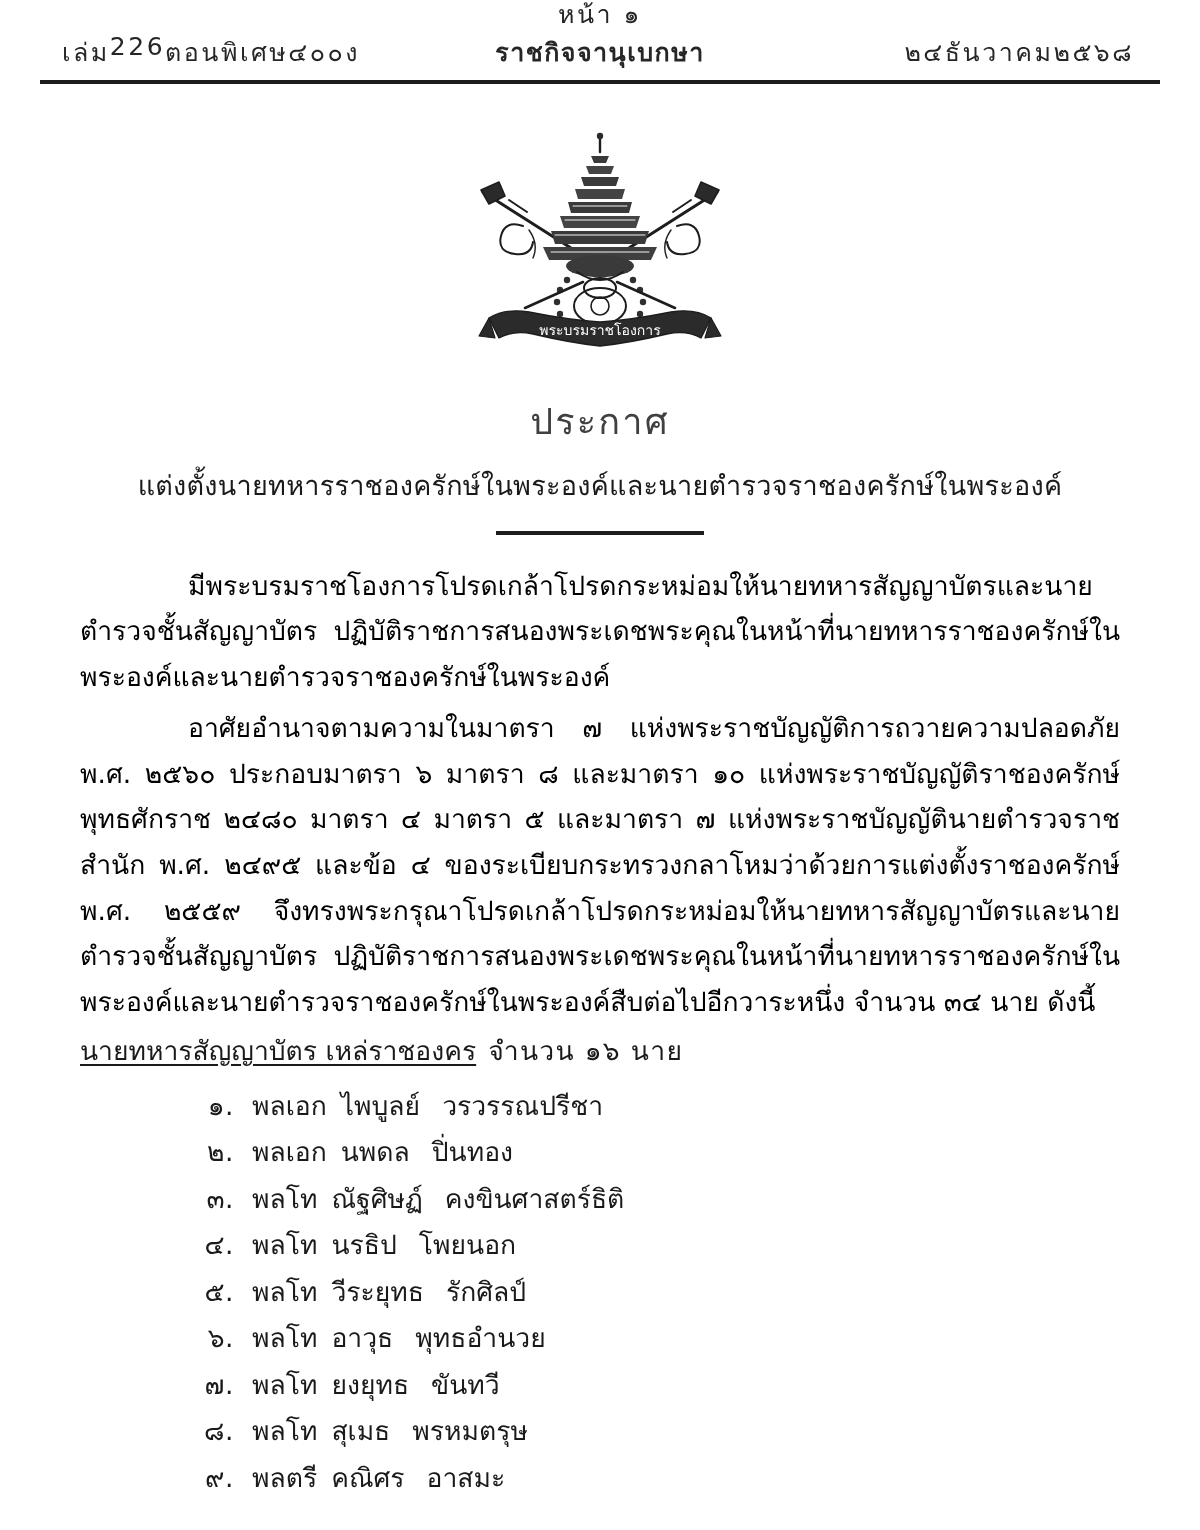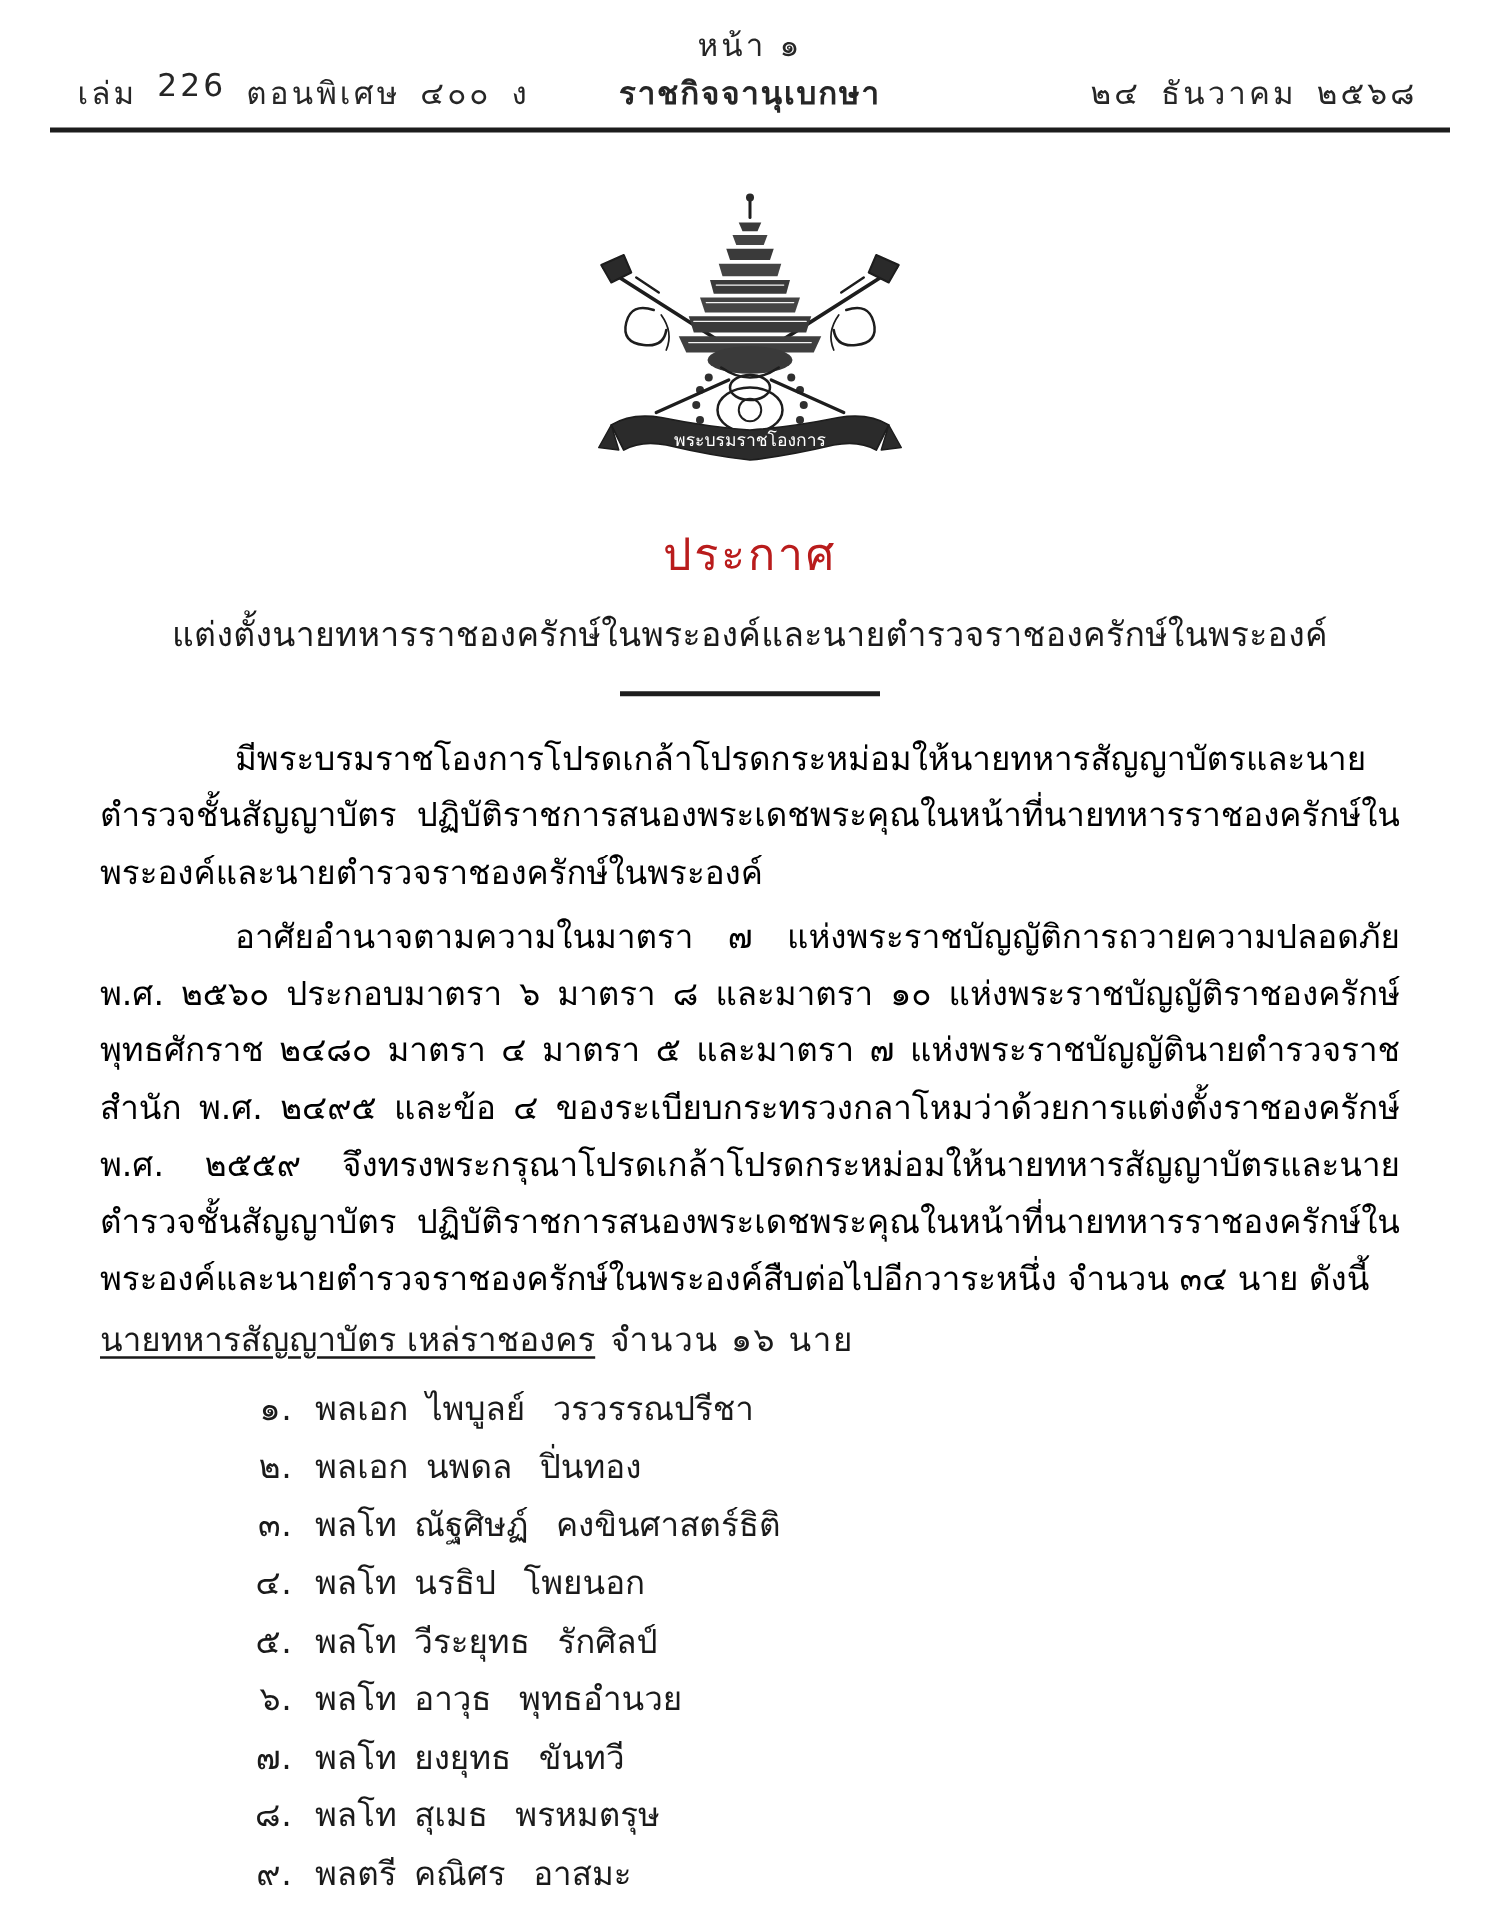--- a/index.html
+++ b/index.html
@@ -20,21 +20,20 @@
     background: #ffffff;
     overflow: hidden;
     box-sizing: border-box;
   }
 
   
   .masthead {
     position: relative;
     width: 1120px;
     margin: 0 auto;
-    padding-top: 22px;
     box-sizing: border-box;
   }
   .masthead-center-top {
     text-align: center;
     font-size: 25px;
     letter-spacing: 0.10em;
     line-height: 1.18;
     color: #262626;
   }
   .masthead-row {
@@ -43,21 +42,20 @@
     justify-content: space-between;
     margin-top: 2px;
     font-size: 25px;
     letter-spacing: 0.10em;
     color: #262626;
   }
   .masthead-left,
   .masthead-right {
     white-space: nowrap;
     display: flex;
-    gap: 16px;
     justify-content: center;
   }
   .masthead-left { padding-left: 22px; }
   .masthead-right { padding-right: 26px; }
   .masthead-mid {
     position: absolute;
     left: 0; right: 0;
     bottom: 0;
     text-align: center;
     pointer-events: none;
@@ -83,21 +81,21 @@
     height: 225px;
   }
   .emblem svg { display: block; width: 100%; height: 100%; }
 
   
   .doc-title {
     margin-top: 34px;
     text-align: center;
     font-size: 36px;
     letter-spacing: 0.06em;
-    color: #b91c1c;
+    color: #404040;
   }
   .doc-subtitle {
     margin-top: 14px;
     text-align: center;
     font-size: 27px;
     letter-spacing: 0.01em;
     color: #1a1a1a;
   }
   .rule-short {
     width: 208px;

